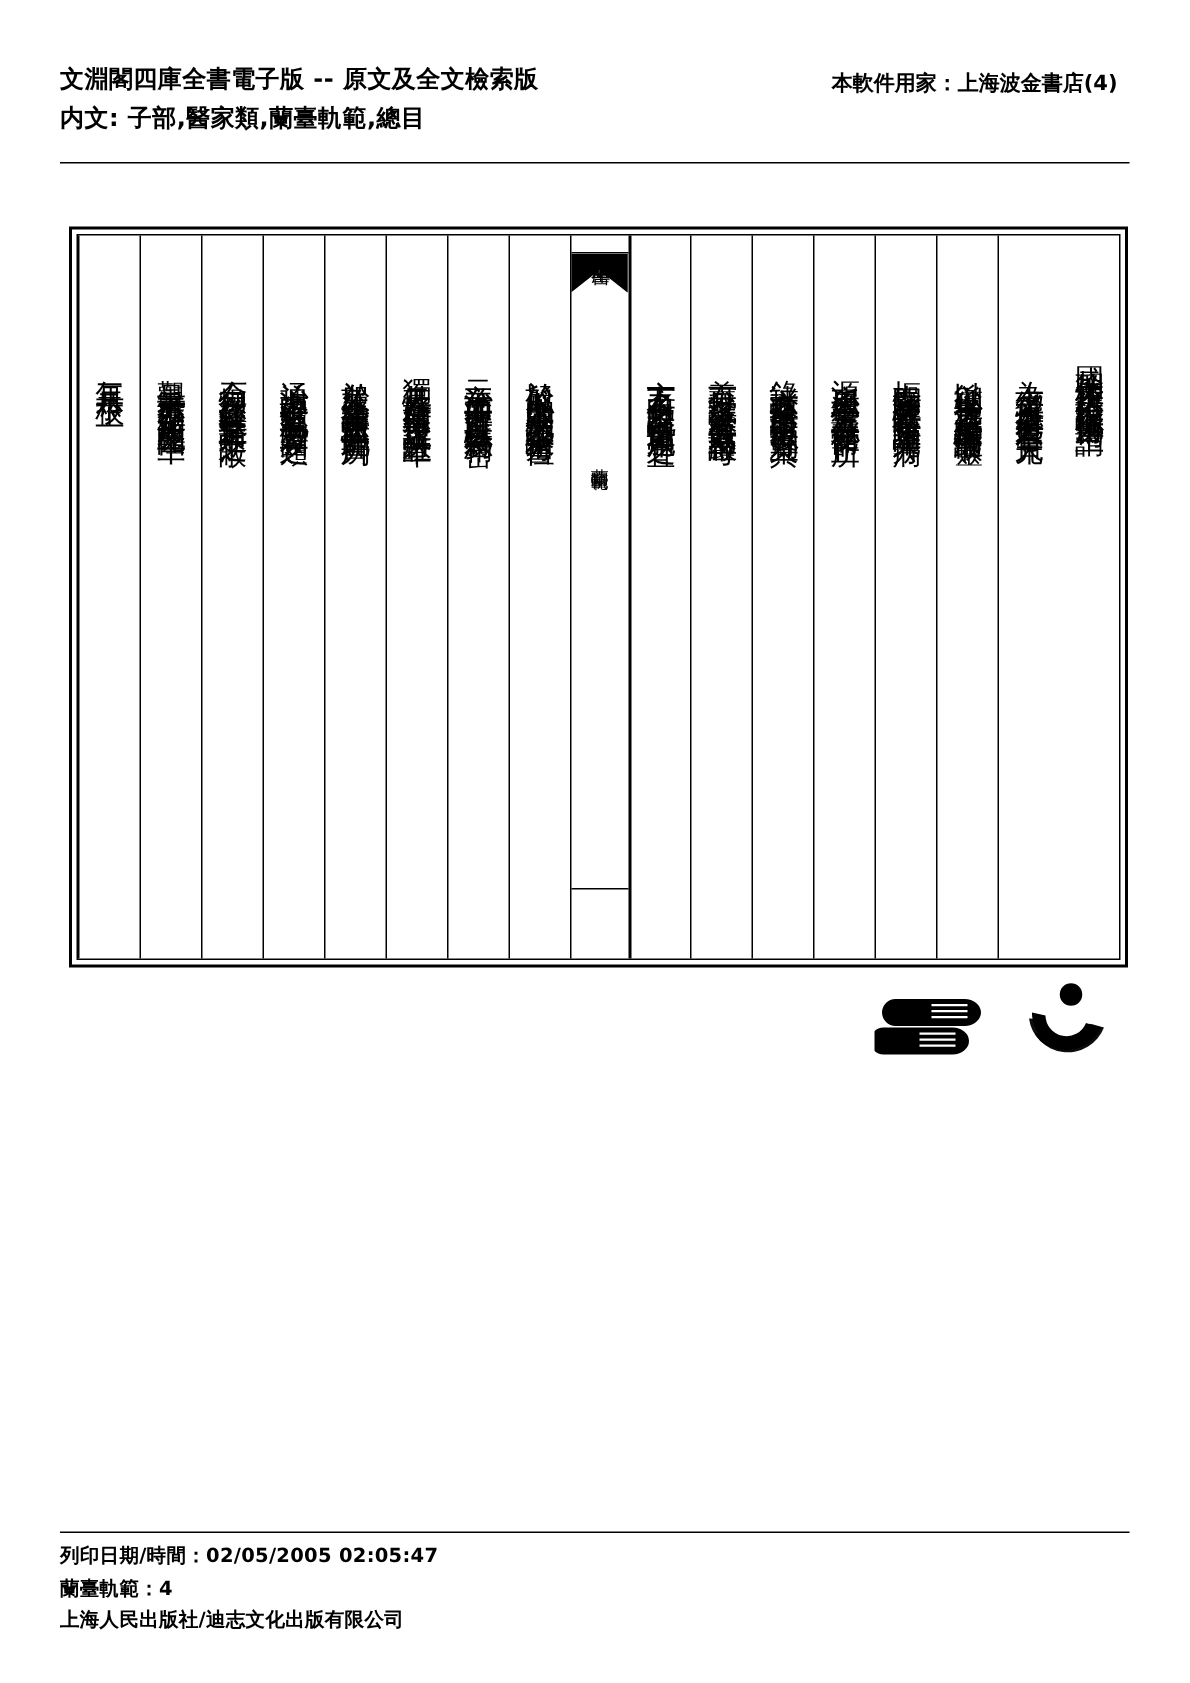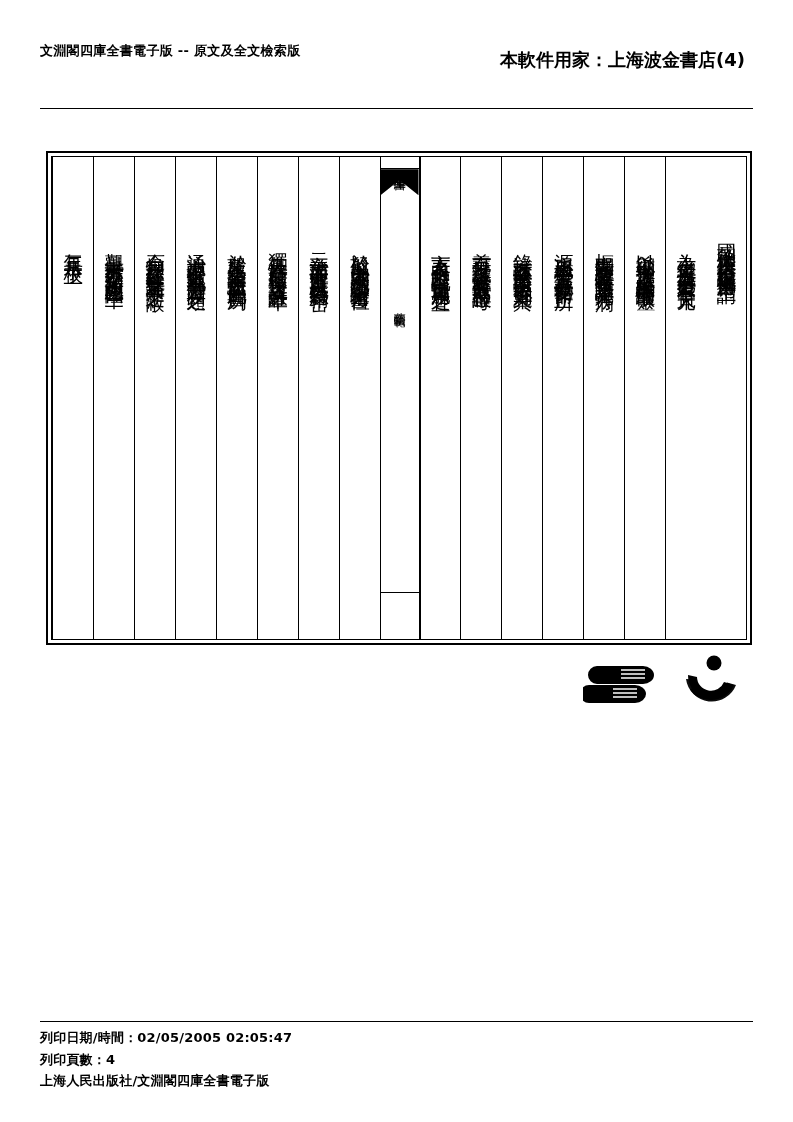--- a/index.html
+++ b/index.html
@@ -22,29 +22,29 @@
     left: 40px;
     top: 40px;
     width: 713px;
   }
   .header-grid {
     display: flex;
     justify-content: space-between;
     align-items: flex-start;
   }
   .header-left {
-    font-size: 13px;
+    font-size: 16px;
     font-weight: bold;
     line-height: 1.62;
     letter-spacing: 0.3px;
     white-space: nowrap;
   }
   .header-left .line3 { letter-spacing: 0.3px; }
   .header-right {
-    font-size: 18px;
+    font-size: 14px;
     font-weight: bold;
     line-height: 2.05;
     text-align: right;
     padding-top: 2px;
     padding-right: 8px;
     white-space: nowrap;
   }
   .header-rule {
     position: absolute;
     left: 40px;
@@ -188,20 +188,21 @@
   }
   .footer .mono-val { font-family: "DejaVu Sans", "Liberation Sans", sans-serif; }
 </style>
 </head>
 <body>
 
 <div class="header">
   <div class="header-grid">
     <div class="header-left">
       <div>文淵閣四庫全書電子版 -- 原文及全文檢索版</div>
+      <div>内文: 子部,醫家類,蘭臺軌範,總目</div>
     </div>
     <div class="header-right">
       <div>本軟件用家：上海波金書店(4)</div>
     </div>
   </div>
 </div>
 <div class="header-rule"></div>
 
 <div class="frame-outer">
   <div class="frame-inner">
@@ -292,16 +293,16 @@
     </g>
   </svg>
 </div>
 
 <div class="footer-rule"></div>
 <div class="footer">
   <div>
     <span>列印日期/時間：</span><span class="mono-val">02/05/2005 02:05:47</span>
   </div>
   <div>
-    <span>列印頁數：</span><span class="mono-val">4</span>
+    <span>蘭臺軌範：</span><span class="mono-val">4</span>
   </div>
-  <div>上海人民出版社/文淵閣四庫全書電子版</div>
+  <div>上海人民出版社/迪志文化出版有限公司</div>
 </div>
 
 </body></html>

